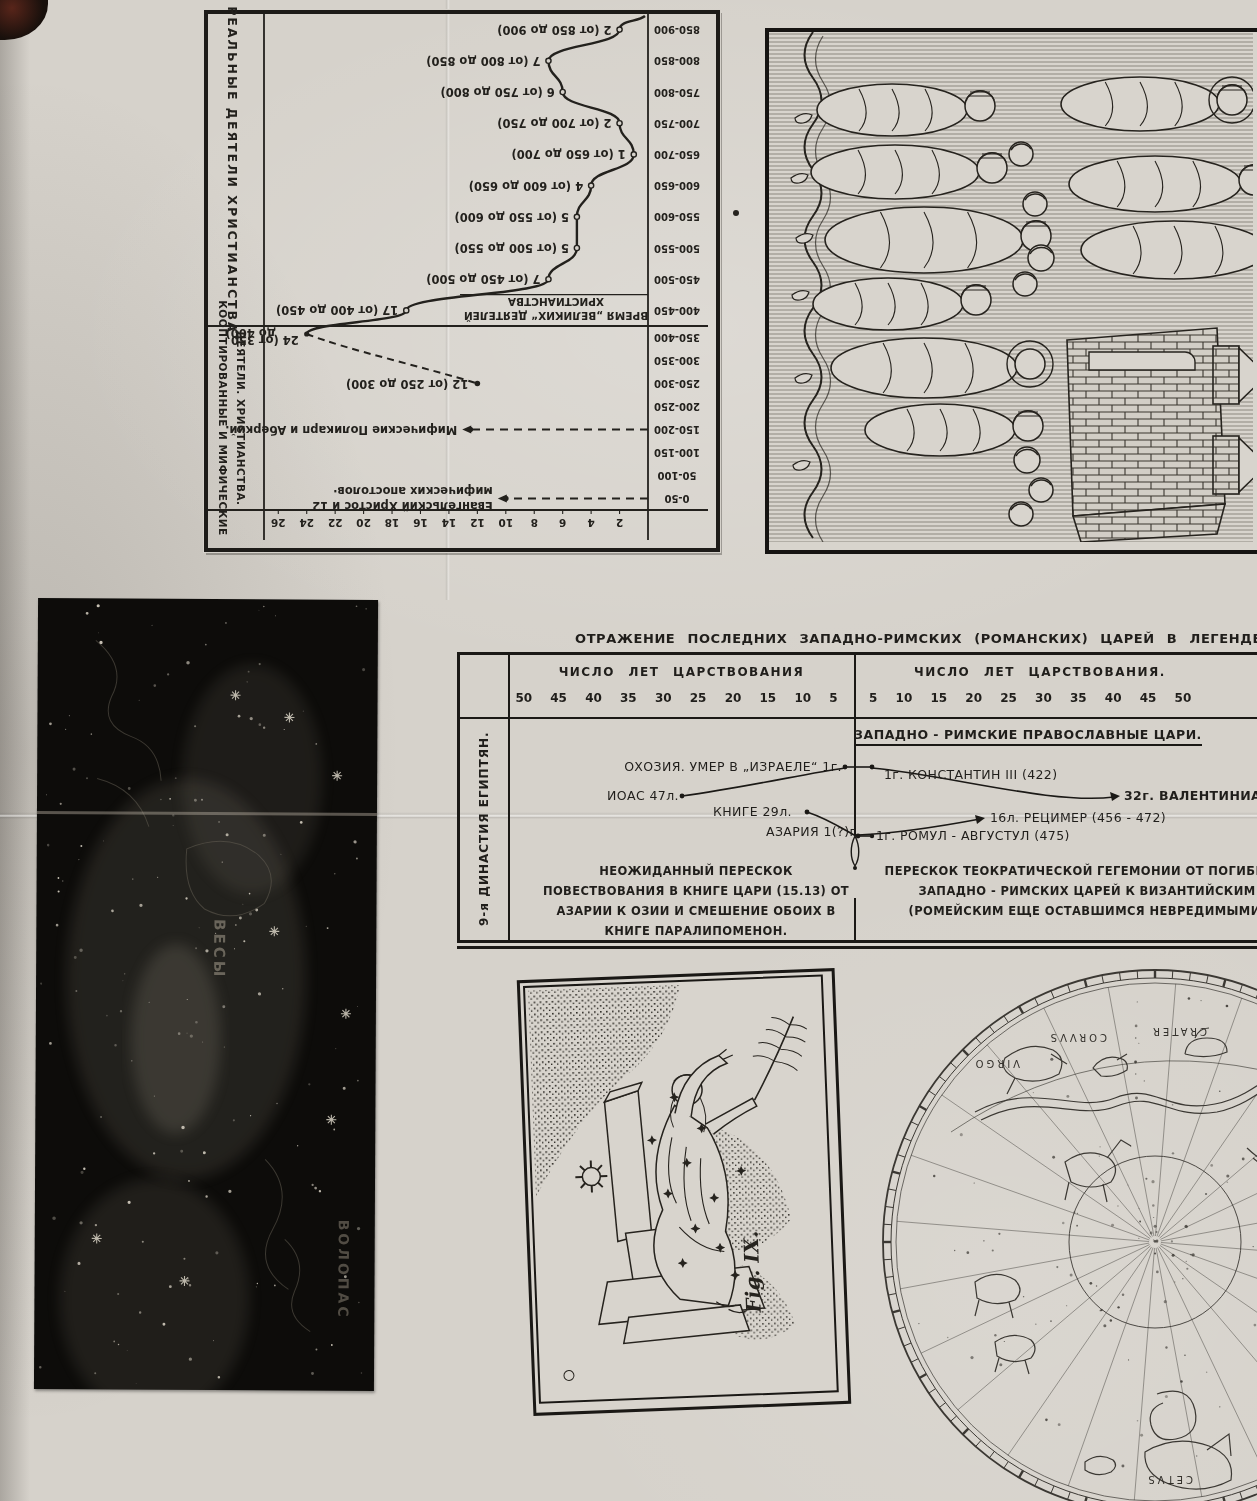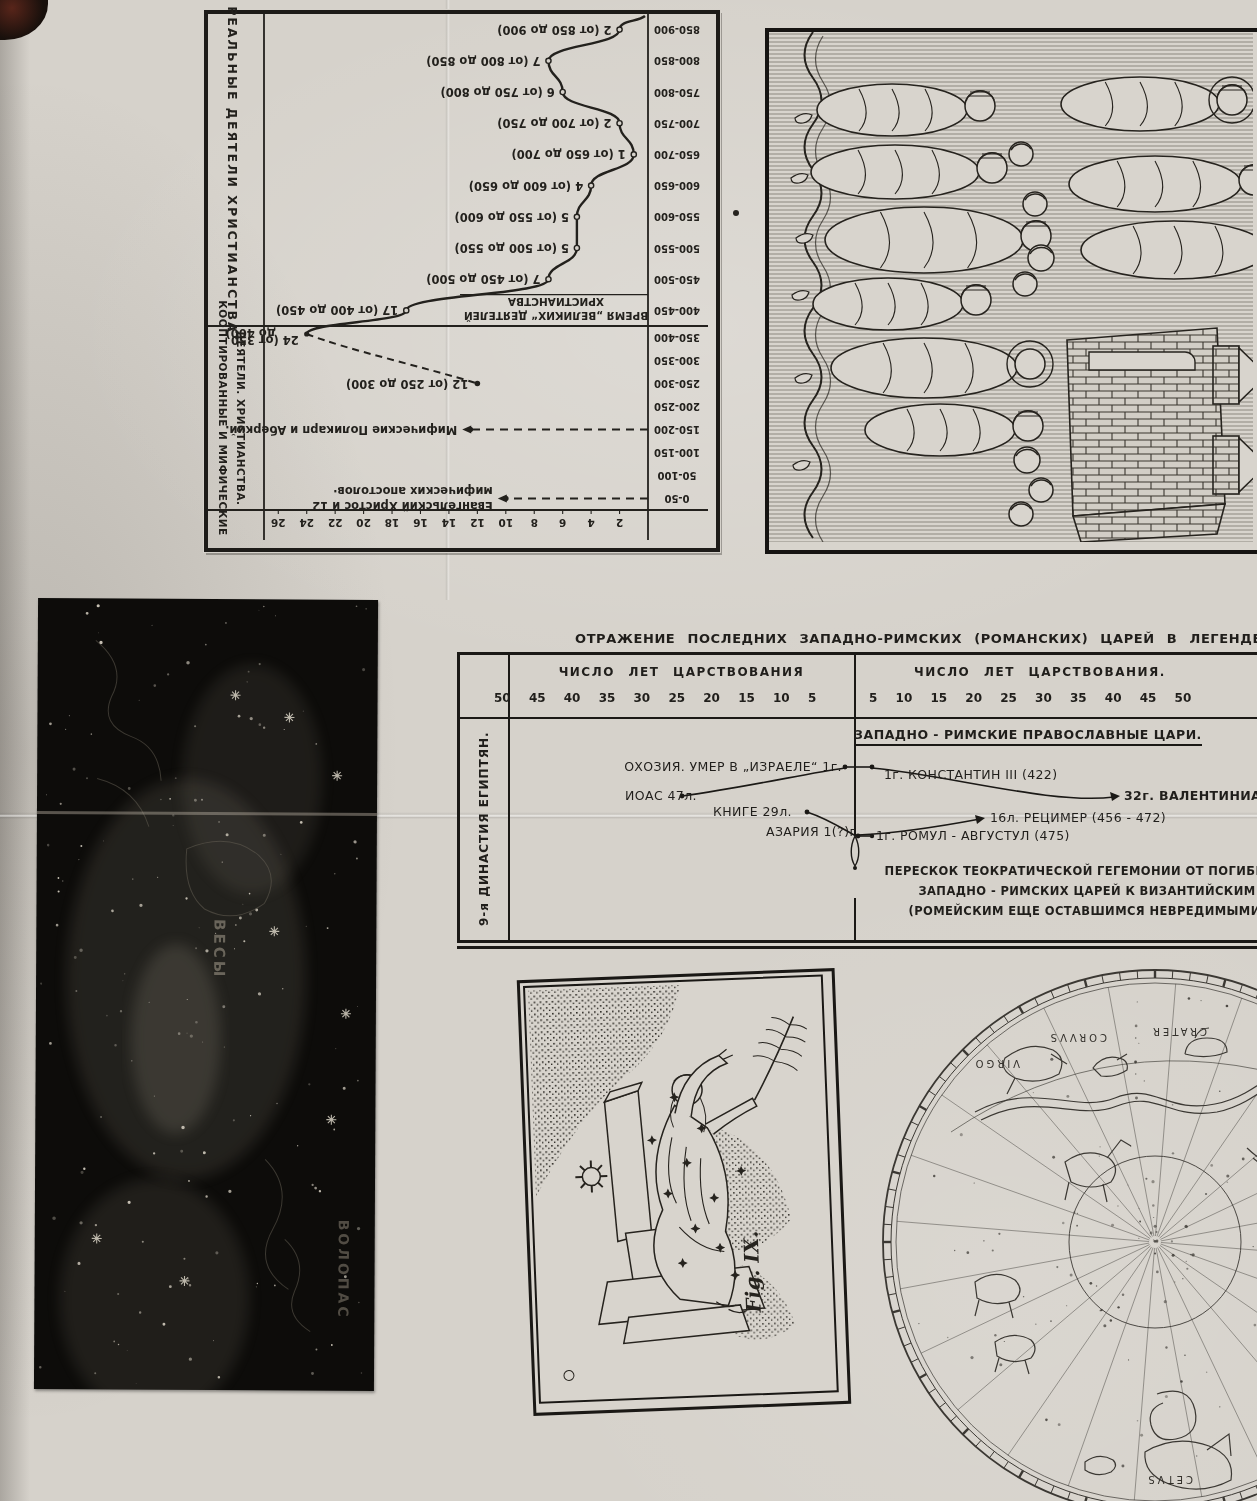--- a/index.html
+++ b/index.html
@@ -476,21 +476,21 @@
 
   <div class="abs" id="table21">
     <div class="hline"></div>
     <div class="vline-left"></div>
     <div class="cseg" style="top:0;height:181px;"></div>
     <div class="cseg" style="top:243px;height:42px;"></div>
     <div id="dyn-label">9-я  ДИНАСТИЯ  ЕГИПТЯН.</div>
 
     <div class="axis-title" style="left:48px;width:347px;">ЧИСЛО  ЛЕТ  ЦАРСТВОВАНИЯ</div>
     <div class="axis-title" style="left:395px;width:370px;">ЧИСЛО  ЛЕТ  ЦАРСТВОВАНИЯ.</div>
-    <div class="ticks" style="left:34px;width:337px;text-align:left;">50  45  40  35  30  25  20  15  10  5</div>
+    <div class="ticks" style="left:48px;width:337px;text-align:center;">50  45  40  35  30  25  20  15  10  5</div>
     <div class="ticks" style="left:409px;">5  10  15  20  25  30  35  40  45  50</div>
 
     <div class="colhead" style="left:393px;width:350px;"><span>ЗАПАДНО - РИМСКИЕ  ПРАВОСЛАВНЫЕ  ЦАРИ.</span></div>
 
     <svg id="curves-svg" width="757" height="140" viewBox="0 0 757 140">
       <path d="M337,50 L364,50" stroke-width="1.6"></path>
       <path d="M174,79 C240,70 300,56 337,51" stroke-width="1.6"></path>
       <path d="M364,51 C440,58 545,88 606,80" stroke-width="1.6"></path>
       <path d="M299,95 C320,102 335,112 346,118" stroke-width="1.6"></path>
       <path d="M350,118 C395,116 440,108 472,102" stroke-width="1.6"></path>
@@ -502,27 +502,28 @@
         <circle cx="299" cy="95" r="2.4" fill="#1b1916"></circle>
       <circle cx="350" cy="119" r="2.4" fill="#1b1916"></circle>
         <circle cx="364" cy="119" r="2.2" fill="#1b1916"></circle>
       <circle cx="347" cy="151" r="2" fill="#1b1916"></circle>
       <polygon points="612,79 602,75 604,84" fill="#1b1916"></polygon>
       <polygon points="477,101 467,98 469,107" fill="#1b1916"></polygon>
     </svg>
 
     <div class="nm" style="left:100px;top:104px;width:282px;text-align:right;">ОХОЗИЯ. УМЕР В „ИЗРАЕЛЕ“ 1г.</div>
     <div class="nm" style="left:414px;top:112px;margin-left:10px;">1г.  КОНСТАНТИН  III  (422)</div>
-    <div class="nm" style="left:147px;top:133px;margin-left:18px;">ИОАС   47л.</div>
+    <div class="nm" style="left:147px;top:133px;">ИОАС   47л.</div>
     <div class="nm" style="left:664px;top:133px;font-weight:800;">32г.  ВАЛЕНТИНИАН   III  (423 - 455)</div>
     <div class="nm" style="left:253px;top:149px;">КНИГЕ   29л.</div>
     <div class="nm" style="left:530px;top:155px;">16л.  РЕЦИМЕР  (456 - 472)</div>
     <div class="nm" style="left:306px;top:169px;">АЗАРИЯ  1(?)г</div>
     <div class="nm" style="left:416px;top:173px;">1г.  РОМУЛ - АВГУСТУЛ  (475)</div>
 
+    <div class="note" style="left:78px;width:316px;">НЕОЖИДАННЫЙ  ПЕРЕСКОК  ПОВЕСТВОВАНИЯ  В  КНИГЕ ЦАРИ  (15.13)  ОТ  АЗАРИИ  К  ОЗИИ  И  СМЕШЕНИЕ  ОБОИХ В  КНИГЕ  ПАРАЛИПОМЕНОН.</div>
     <div class="note" style="left:412px;width:430px;">ПЕРЕСКОК  ТЕОКРАТИЧЕСКОЙ  ГЕГЕМОНИИ  ОТ  ПОГИБШИХ ЗАПАДНО - РИМСКИХ  ЦАРЕЙ  К  ВИЗАНТИЙСКИМ  (РОМЕЙСКИМ ЕЩЕ  ОСТАВШИМСЯ  НЕВРЕДИМЫМИ.</div>
     <div id="dbl-bottom"></div>
   </div>
 
   <div class="abs" id="fig9">
     <svg width="306" height="424" viewBox="0 0 306 424">
       <defs>
         <pattern id="stip" width="6" height="6" patternUnits="userSpaceOnUse">
           <rect width="6" height="6" fill="#d8d4cd"></rect>
           <rect x="1" y="1" width="1.6" height="1.6" fill="#2a2722"></rect>

